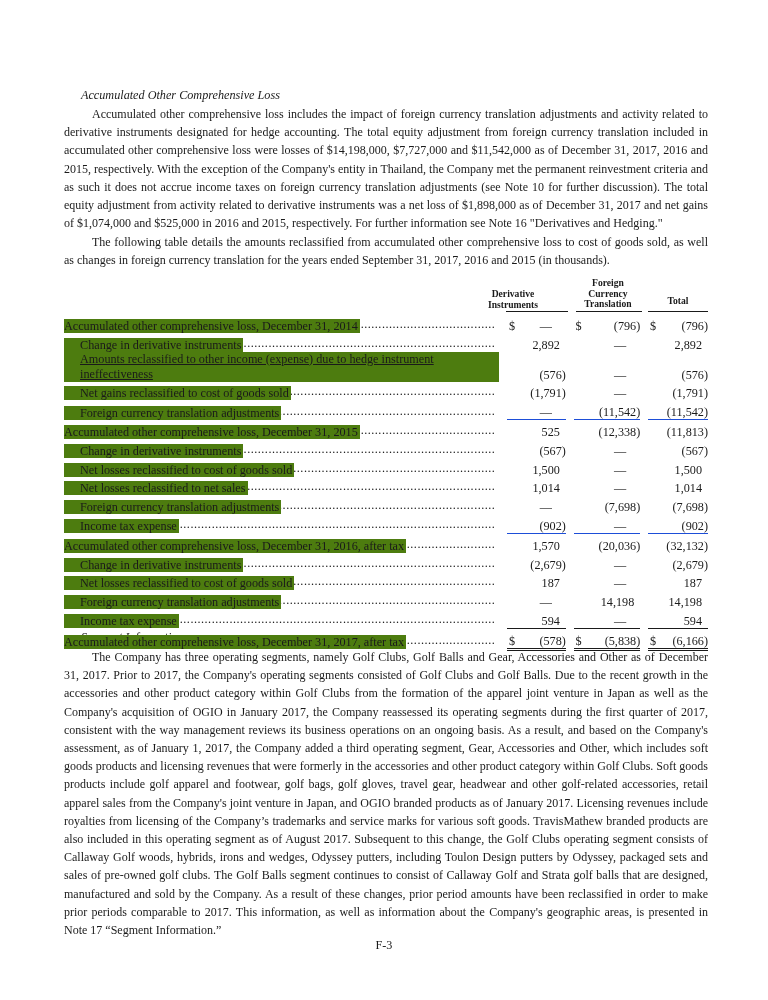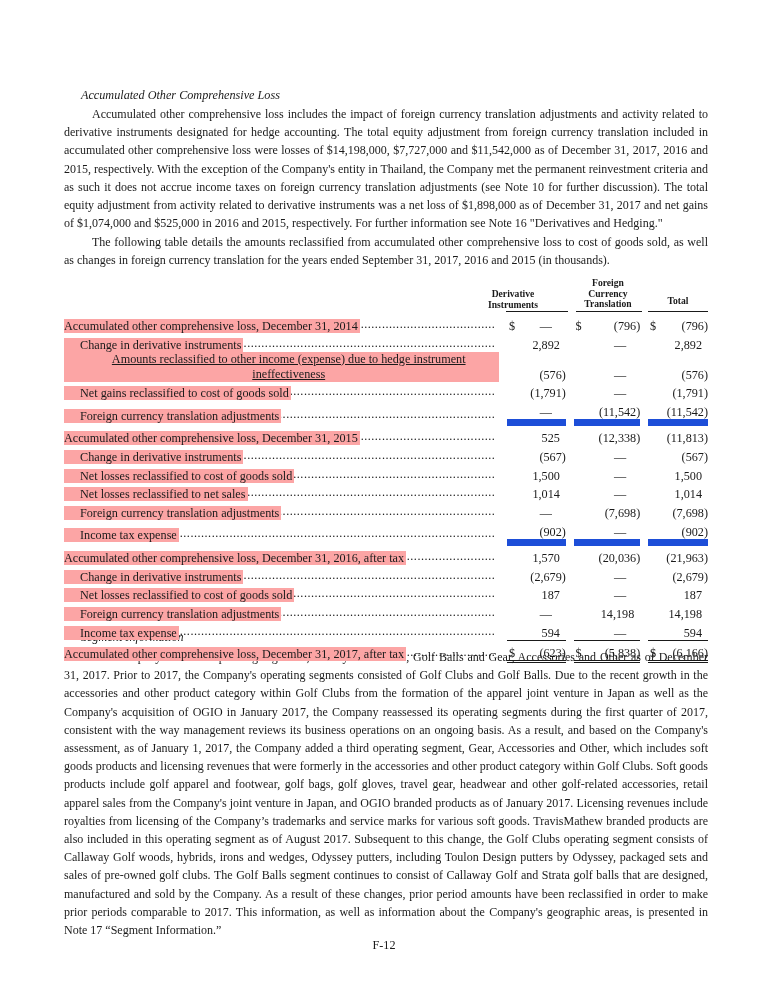--- a/index.html
+++ b/index.html
@@ -21,30 +21,30 @@
   }
   .th-line { position: absolute; top: 311px; height: 1px; background: #1a1a1a; }
   table.recon {
     position: absolute; left: 64px; top: 314px; width: 644px;
     border-collapse: collapse; font-size: 12.2px;
   }
   table.recon td { padding: 0; height: 18.8px; vertical-align: bottom; line-height: 14px; }
   td.label { width: 440px; position: relative; overflow: hidden; white-space: nowrap; }
   td.label.indent span.t { padding-left: 16px; }
   td.label .dots { position: absolute; right: 4px; bottom: 2px; letter-spacing: 0.5px; }
-  td.label span.t { background: #fca5a5; position: relative; z-index: 1; padding-right: 2px; text-align: center; }
+  td.label span.t { background: #4d7c0f; position: relative; z-index: 1; padding-right: 2px; }
   td.num { text-align: right; position: relative; }
   td.num .cur { position: absolute; left: 2px; }
   td.c1 { width: 60px; }
   td.c2 { width: 68px; }
   td.c3 { width: 61px; }
   td.gap { width: 8px; }
   td.tall { height: 34px; }
   td.tall .wrap { white-space: normal; display: block; line-height: 15px; text-decoration: underline; }
-  tr.sub-top td.num { border-top: 7px solid #1d4ed8; }
+  tr.sub-top td.num { border-top: 1px solid #1d4ed8; }
   tr.final td.num { border-bottom: 3px double #1a1a1a; border-top: 1px solid #1a1a1a; }
   .dash { display: inline-block; padding-right: 14px; }
   .pagenum {
     position: absolute; top: 938px; left: 0; width: 768px; text-align: center;
     font-size: 12.2px;
   }
 </style>
 </head>
 <body>
 
@@ -168,21 +168,21 @@
         <td class="gap"></td>
         <td class="num c3"><span>(902)</span></td>
       </tr>
       <tr class="sub-top">
         <td class="label"><span class="dots">................................................................................................................................................................</span><span class="t">Accumulated other comprehensive loss, December 31, 2016, after tax</span></td>
         <td class="gap"></td>
         <td class="num c1"><span style="padding-right: 6px;">1,570</span></td>
         <td class="gap"></td>
         <td class="num c2"><span>(20,036)</span></td>
         <td class="gap"></td>
-        <td class="num c3"><span>(21,963)</span></td>
+        <td class="num c3"><span>(32,132)</span></td>
       </tr>
       <tr>
         <td class="label indent"><span class="dots">................................................................................................................................................................</span><span class="t">Change in derivative instruments</span></td>
         <td class="gap"></td>
         <td class="num c1"><span>(2,679)</span></td>
         <td class="gap"></td>
         <td class="num c2"><span class="dash">—</span></td>
         <td class="gap"></td>
         <td class="num c3"><span>(2,679)</span></td>
       </tr>
@@ -209,26 +209,26 @@
         <td class="gap"></td>
         <td class="num c1"><span style="padding-right: 6px;">594</span></td>
         <td class="gap"></td>
         <td class="num c2"><span class="dash">—</span></td>
         <td class="gap"></td>
         <td class="num c3"><span style="padding-right: 6px;">594</span></td>
       </tr>
       <tr class="final">
         <td class="label"><span class="dots">................................................................................................................................................................</span><span class="t">Accumulated other comprehensive loss, December 31, 2017, after tax</span></td>
         <td class="gap"></td>
-        <td class="num c1"><span class="cur">$</span><span>(623)</span></td>
+        <td class="num c1"><span class="cur">$</span><span>(578)</span></td>
         <td class="gap"></td>
         <td class="num c2"><span class="cur">$</span><span>(5,838)</span></td>
         <td class="gap"></td>
         <td class="num c3"><span class="cur">$</span><span>(6,166)</span></td>
       </tr>
     </tbody>
 </table>
 
 <div class="heading" style="top:630px;">Segment Information</div>
 
 <p class="para" style="top:648px;">The Company has three operating segments, namely Golf Clubs, Golf Balls and Gear, Accessories and Other as of December 31, 2017. Prior to 2017, the Company's operating segments consisted of Golf Clubs and Golf Balls. Due to the recent growth in the accessories and other product category within Golf Clubs from the formation of the apparel joint venture in Japan as well as the Company's acquisition of OGIO in January 2017, the Company reassessed its operating segments during the first quarter of 2017, consistent with the way management reviews its business operations on an ongoing basis. As a result, and based on the Company's assessment, as of January 1, 2017, the Company added a third operating segment, Gear, Accessories and Other, which includes soft goods products and licensing revenues that were formerly in the accessories and other product category within Golf Clubs. Soft goods products include golf apparel and footwear, golf bags, golf gloves, travel gear, headwear and other golf-related accessories, retail apparel sales from the Company's joint venture in Japan, and OGIO branded products as of January 2017. Licensing revenues include royalties from licensing of the Company’s trademarks and service marks for various soft goods. TravisMathew branded products are also included in this operating segment as of August 2017. Subsequent to this change, the Golf Clubs operating segment consists of Callaway Golf woods, hybrids, irons and wedges, Odyssey putters, including Toulon Design putters by Odyssey, packaged sets and sales of pre-owned golf clubs. The Golf Balls segment continues to consist of Callaway Golf and Strata golf balls that are designed, manufactured and sold by the Company. As a result of these changes, prior period amounts have been reclassified in order to make prior periods comparable to 2017. This information, as well as information about the Company's geographic areas, is presented in Note 17 “Segment Information.”</p>
 
-<div class="pagenum">F-12</div>
+<div class="pagenum">F-3</div>
 
 </body></html>

